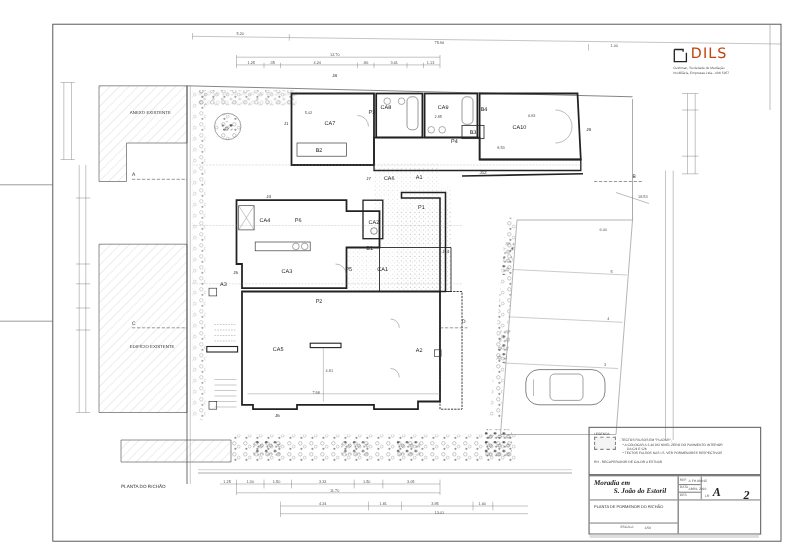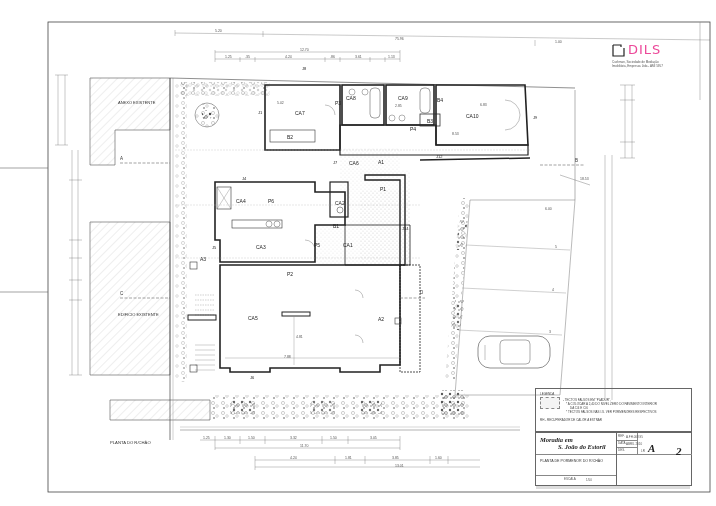--- a/index.html
+++ b/index.html
@@ -3,21 +3,21 @@
 <meta charset="utf-8">
 <style>
   html,body{margin:0;padding:0;background:#fff;}
   body{width:716px;height:506px;position:relative;overflow:hidden;font-family:"Liberation Sans",sans-serif;color:#222;}
   .sheet{position:absolute;left:0;top:0;width:716px;height:506px;background:#fff;}
   svg{position:absolute;left:0;top:0;}
   .lbl{position:absolute;font-size:4.5px;color:#333;white-space:nowrap;font-family:"Liberation Sans",sans-serif;}
   .room{font-size:5px;color:#222;}
   .dim{font-size:3.5px;color:#555;}
   .logo{position:absolute;left:612px;top:44px;display:flex;align-items:center;gap:4px;}
-  .logo-text{font-size:13px;letter-spacing:1px;color:#ec4899;font-family:"DejaVu Sans",sans-serif;}
+  .logo-text{font-size:13px;letter-spacing:1px;color:#c2410c;font-family:"DejaVu Sans",sans-serif;}
   .logo-sub{position:absolute;left:612px;top:60px;font-size:3px;color:#555;line-height:4px;width:70px;}
   .legend{position:absolute;left:535px;top:388px;width:155px;height:42px;border:0.6px solid #666;font-size:3px;color:#444;}
   .titleblock{position:absolute;left:535px;top:432px;width:155px;height:52px;border:0.6px solid #666;}
   .tb-title1{position:absolute;left:4px;top:3px;font-family:"Liberation Serif",serif;font-style:italic;font-weight:bold;font-size:6.5px;}
   .tb-title2{position:absolute;left:22px;top:10px;font-family:"Liberation Serif",serif;font-style:italic;font-weight:bold;font-size:6.5px;}
   .tb-sub{position:absolute;left:4px;top:26px;font-size:3.6px;color:#333;}
   .tb-right{position:absolute;left:80px;top:0;width:75px;height:52px;border-left:0.6px solid #666;}
   .tb-cell{position:absolute;font-size:3px;color:#555;}
   .tb-A{position:absolute;left:96px;top:12px;font-family:"Liberation Serif",serif;font-style:italic;font-weight:bold;font-size:11px;}
   .tb-2{position:absolute;left:140px;top:12px;font-family:"Liberation Serif",serif;font-style:italic;font-weight:bold;font-size:11px;}

